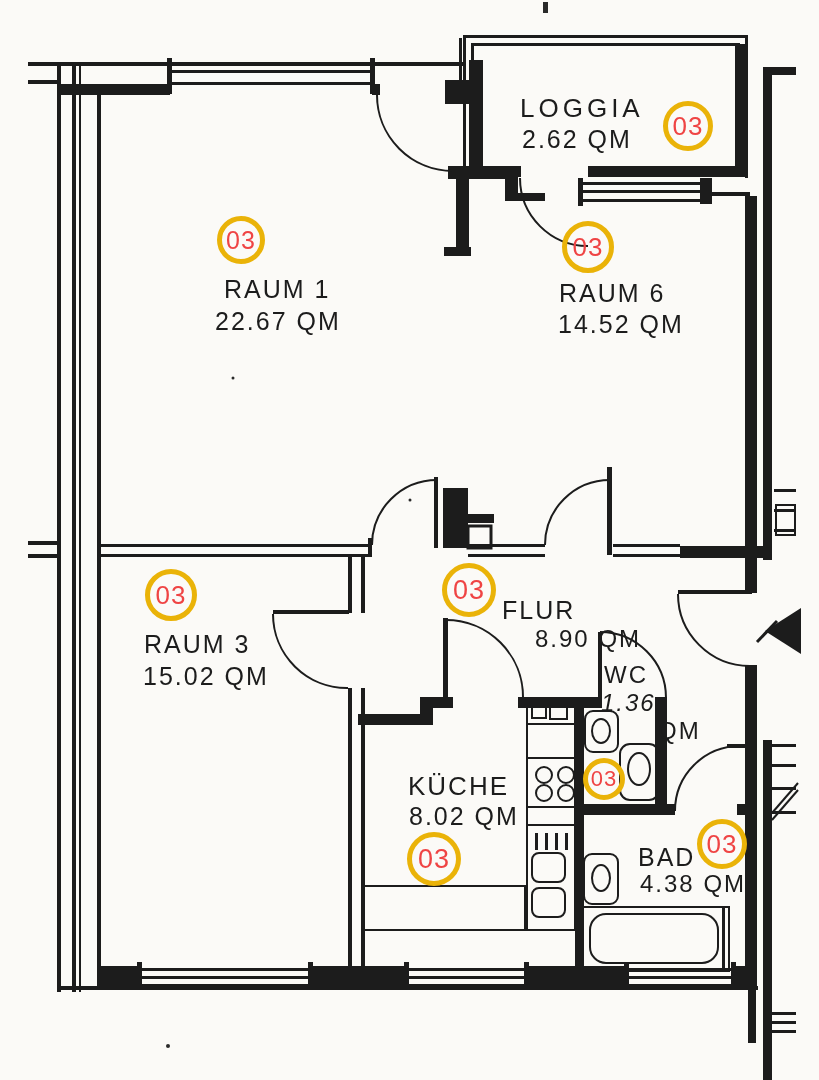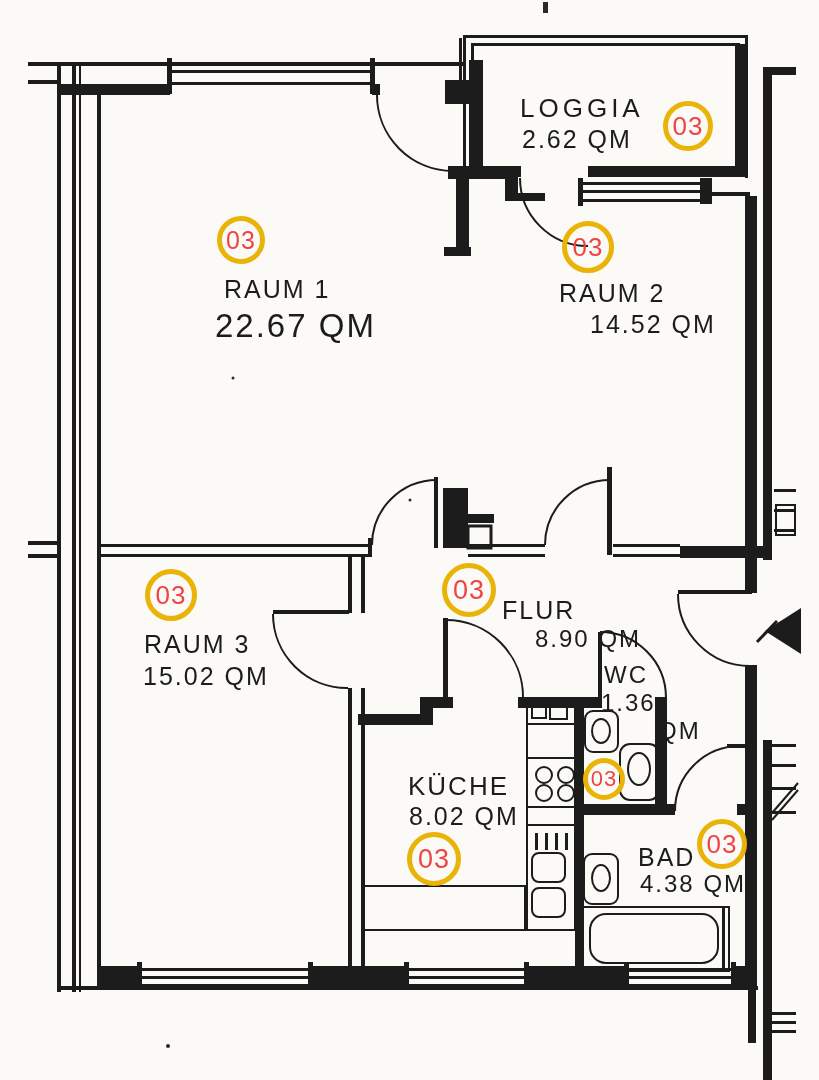--- a/index.html
+++ b/index.html
@@ -252,36 +252,36 @@
     <circle cx="410" cy="500" r="1.5"></circle>
   </g>
 </svg>
 
 <div class="lbl" style="left:520px;top:95px;font-size:26px;letter-spacing:4px;">LOGGIA</div>
 <div class="lbl" style="left:522px;top:127px;font-size:25px;text-align:center;">2.62 QM</div>
 <div class="c03" style="left:663px;top:101px;width:50px;height:50px;font-size:26px;">03</div>
 
 <div class="c03" style="left:217px;top:216px;width:48px;height:48px;font-size:25px;">03</div>
 <div class="lbl" style="left:224px;top:277px;font-size:25px;">RAUM 1</div>
-<div class="lbl" style="left:215px;top:309px;font-size:33px;">22.67 QM</div>
+<div class="lbl" style="left:215px;top:309px;font-size:25px;">22.67 QM</div>
 
 <div class="c03" style="left:562px;top:221px;width:52px;height:52px;font-size:26px;">03</div>
-<div class="lbl" style="left:559px;top:281px;font-size:25px;">RAUM 2</div>
-<div class="lbl" style="left:590px;top:312px;font-size:25px;">14.52 QM</div>
+<div class="lbl" style="left:559px;top:281px;font-size:25px;">RAUM 6</div>
+<div class="lbl" style="left:558px;top:312px;font-size:25px;">14.52 QM</div>
 
 <div class="c03" style="left:145px;top:569px;width:52px;height:52px;font-size:26px;">03</div>
 <div class="lbl" style="left:144px;top:632px;font-size:25px;">RAUM 3</div>
 <div class="lbl" style="left:143px;top:664px;font-size:25px;">15.02 QM</div>
 
 <div class="c03" style="left:442px;top:563px;width:54px;height:54px;font-size:27px;">03</div>
 <div class="lbl" style="left:502px;top:598px;font-size:25px;">FLUR</div>
 <div class="lbl" style="left:501px;top:627px;font-size:24px;margin-left:34px;">8.90 QM</div>
 
 <div class="lbl" style="left:604px;top:663px;font-size:24px;">WC</div>
-<div class="lbl" style="left:601px;top:691px;font-size:24px;">1.36</div>
+<div class="lbl" style="left:601px;top:691px;font-size:24px;font-style:italic;">1.36</div>
 <div class="lbl" style="left:618px;top:719px;font-size:24px;margin-left:40px;">QM</div>
 <div class="c03" style="left:583px;top:758px;width:42px;height:42px;font-size:22px;">03</div>
 
 <div class="lbl" style="left:408px;top:773px;font-size:26px;">KÜCHE</div>
 <div class="lbl" style="left:409px;top:804px;font-size:25px;">8.02 QM</div>
 <div class="c03" style="left:407px;top:832px;width:54px;height:54px;font-size:27px;">03</div>
 
 <div class="lbl" style="left:638px;top:845px;font-size:25px;">BAD</div>
 <div class="c03" style="left:697px;top:819px;width:50px;height:50px;font-size:26px;">03</div>
 <div class="lbl" style="left:640px;top:872px;font-size:24px;">4.38 QM</div>

